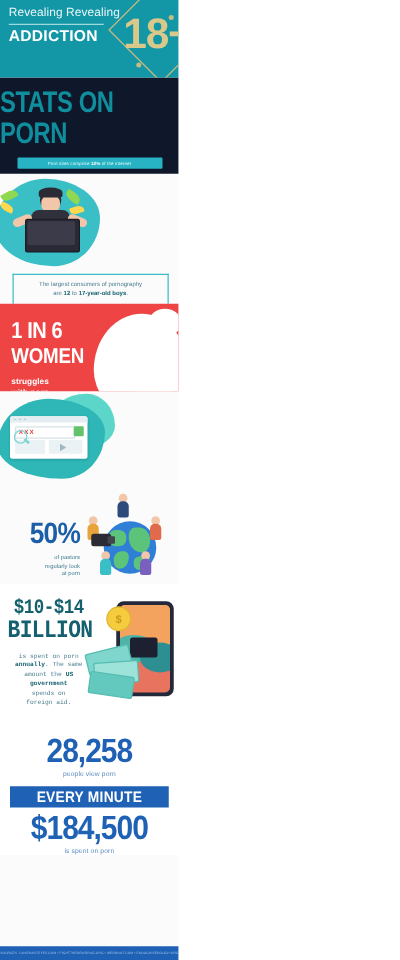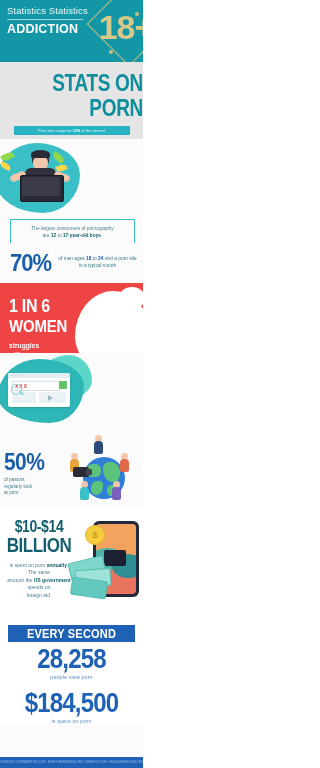--- a/index.html
+++ b/index.html
@@ -29,21 +29,21 @@
     font-size:9.5px;color:#eaf7f8;font-weight:normal;letter-spacing:.1px;
     line-height:13px;margin-bottom:2px;
   }
   .hdr-rule{width:76px;height:1px;background:#9fd9de;margin:1px 0 3px 0;}
   .hdr-title{
     font-size:12.5px;color:#ffffff;font-weight:bold;line-height:13.5px;
     letter-spacing:.2px;
   }
 
   
-  .statstitle-wrap{background:#e5e5e5;padding:14px 0 4px 0;text-align:right;}
+  .statstitle-wrap{background:#0f172a;padding:14px 0 4px 0;text-align:left;}
   .statstitle{
     font-size:19px;font-weight:bold;color:#0f8e9e;letter-spacing:-.3px;
     line-height:20px;transform:scaleY(1.25);display:inline-block;
   }
   .statsband{
     margin:10px auto 0 auto;width:116px;height:9px;background:#28b3c4;
     border-radius:1px;display:flex;align-items:center;justify-content:center;
   }
   .statsband span{font-size:3.6px;color:#e6fbfd;letter-spacing:.1px;white-space:nowrap;}
   .statsband b{color:#ffffff;}
@@ -129,21 +129,21 @@
   .br-go{position:absolute;left:51px;top:8px;width:8px;height:8px;background:#62c36a;border-radius:1px;}
   .br-res{position:absolute;left:4px;top:19px;width:24px;height:11px;background:#eaf2f5;border-radius:1px;}
   .br-res2{position:absolute;left:31px;top:19px;width:27px;height:11px;background:#eaf2f5;border-radius:1px;}
   .br-play{position:absolute;left:40px;top:22px;width:0;height:0;border-left:5px solid #9fb9c2;border-top:3.5px solid transparent;border-bottom:3.5px solid transparent;}
   .magn{position:absolute;left:11px;top:31px;width:9px;height:9px;border:1.6px solid #7fd4d4;border-radius:50%;}
   .magn-h{position:absolute;left:19px;top:39px;width:5px;height:1.6px;background:#7fd4d4;transform:rotate(42deg);}
   .stat25{position:absolute;right:2px;top:18px;width:62px;text-align:center;}
 
   
   .blk50{position:relative;height:78px;}
-  .stat50{position:absolute;left:4px;top:22px;width:60px;text-align:left;}
+  .stat50{position:absolute;left:4px;top:28px;width:60px;text-align:right;}
   .globe-wrap{position:absolute;right:2px;top:6px;width:72px;height:68px;}
   .globe{position:absolute;left:14px;top:22px;width:42px;height:42px;border-radius:50%;background:#2f7fd6;overflow:hidden;}
   .cont{position:absolute;background:#5cc47a;border-radius:40%;}
   .c1{left:4px;top:7px;width:14px;height:13px;}
   .c2{left:20px;top:5px;width:17px;height:20px;border-radius:30% 50% 40% 60%;}
   .c3{left:8px;top:24px;width:12px;height:14px;border-radius:50% 30% 60% 40%;}
   .c4{left:24px;top:28px;width:13px;height:11px;}
   .pfig{position:absolute;}
   .pf-head{width:7px;height:7px;border-radius:50%;}
   .pf-body{width:9px;height:13px;border-radius:4px 4px 2px 2px;margin-top:-1px;margin-left:-1px;}
@@ -155,21 +155,21 @@
   .pC .pf-head{background:#f2c6a8;} .pC .pf-body{background:#e06a4a;}
   .pD{left:12px;top:46px;}
   .pD .pf-head{background:#f2c6a8;} .pD .pf-body{background:#3bbfc6;}
   .pE{left:44px;top:46px;}
   .pE .pf-head{background:#f2c6a8;} .pE .pf-body{background:#7a5fbf;}
   .camera{position:absolute;left:4px;top:32px;width:16px;height:10px;background:#2b2b36;border-radius:2px;}
   .camera:after{content:"";position:absolute;left:13px;top:2px;width:6px;height:6px;background:#44444f;border-radius:1px;}
 
   
   .blkbil{position:relative;height:112px;background:#ffffff;overflow:hidden;}
-  .bil-left{position:absolute;left:6px;top:10px;width:66px;text-align:center;}
+  .bil-left{position:absolute;left:6px;top:10px;width:66px;text-align:center;font-family:Liberation Mono, monospace;}
   .bil1{font-size:14px;font-weight:bold;color:#14606e;line-height:15px;letter-spacing:-.4px;transform:scaleY(1.18);display:inline-block;}
   .bil2{font-size:17px;font-weight:bold;color:#14606e;line-height:18px;letter-spacing:-.5px;transform:scaleY(1.18);display:inline-block;margin-top:2px;}
   .bil3{font-size:5px;color:#4c7f90;line-height:7.4px;margin-top:7px;}
   .bil3 b{color:#14606e;}
   .phone{position:absolute;right:4px;top:14px;width:46px;height:76px;background:#23283a;border-radius:6px;}
   .phone-s{position:absolute;right:7px;top:17px;width:40px;height:70px;background:#e8745f;border-radius:4px;overflow:hidden;}
   .ph-sky{position:absolute;left:0;top:0;width:40px;height:34px;background:#f3a35e;}
   .ph-hill{position:absolute;left:-6px;top:24px;width:34px;height:22px;background:#4fb3a8;border-radius:50%;}
   .ph-hill2{position:absolute;left:16px;top:30px;width:32px;height:24px;background:#2e8f93;border-radius:50%;}
   .ph-dark{position:absolute;left:8px;top:26px;width:22px;height:16px;background:#1c2030;border-radius:2px;}
@@ -205,21 +205,21 @@
 <body>
 
 <div class="page">
 
   <div class="header">
     <div class="hdr-diamond"></div>
     <div class="hdr-badge">18+</div>
     <div class="hdr-dot" style="right:4px;top:12px;"></div>
     <div class="hdr-dot" style="right:30px;top:50px;"></div>
     <div class="hdr-text">
-      <div class="hdr-sup">Statistics Statistics</div>
+      <div class="hdr-sup">Revealing Revealing</div>
       <div class="hdr-rule"></div>
       <div class="hdr-title">ADDICTION</div>
     </div>
   </div>
 
   <div class="statstitle-wrap">
     <div class="statstitle">STATS ON PORN</div>
     <div class="statsband">
       <span><i style="font-style:normal">Porn sites comprise </i><b>12%</b><i style="font-style:normal"> of the internet</i></span>
     </div>
@@ -243,26 +243,20 @@
     </div>
   </div>
 
   <div class="callout">
     <div class="ctxt">
       <span>The largest consumers of pornography</span><br>
       <span>are </span><b>12</b><span> to </span><b>17-year-old boys</b><span>.</span>
     </div>
   </div>
 
-  <div class="blk70">
-    <div class="num70">70%</div>
-    <div class="txt70">
-      <span>of men ages </span><b>18</b><span> to </span><b>34</b><span> visit a porn site in a typical month</span>
-    </div>
-  </div>
 
   <div class="blk16">
     <div class="silh"></div>
     <div class="silh-bun"></div>
     <div class="silh-neck"></div>
     <div class="blk16-txt">
       <div class="l16a">1 IN 6</div>
       <div class="l16b">WOMEN</div>
       <div class="l16c">
         <span>struggles</span><br>
@@ -353,28 +347,28 @@
         <span>$</span>
       </div>
     <div class="bills">
       <div class="bill b1"></div>
       <div class="bill b2"></div>
       <div class="bill b3"></div>
     </div>
   </div>
 
   <div class="evsec">
-    <div class="evbar">
-      <span>EVERY SECOND</span>
-    </div>
     <div class="evnum">28,258</div>
     <div class="evsub">people view porn</div>
   </div>
 
   <div class="evsec">
+    <div class="evbar">
+      <span>EVERY MINUTE</span>
+    </div>
     <div class="evnum">$184,500</div>
     <div class="evsub">is spent on porn</div>
   </div>
 
   <div class="srcbar">
     <span>SOURCES: COVENANTEYES.COM  •  FIGHTTHENEWDRUG.ORG  •  WEBROOT.COM  •  ENOUGHISENOUGH.ORG</span>
   </div>
 
 </div>
 

